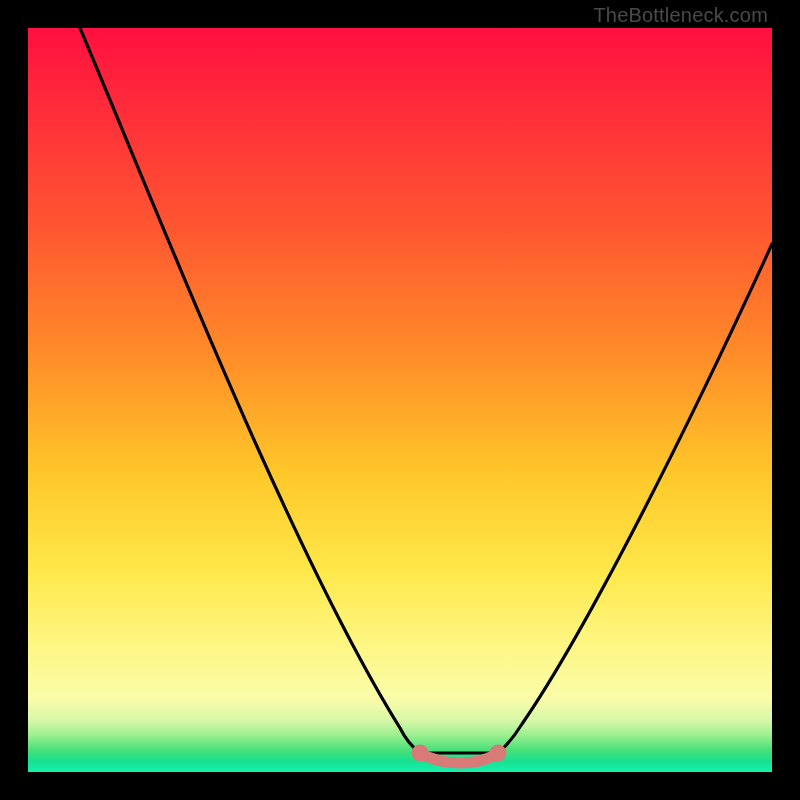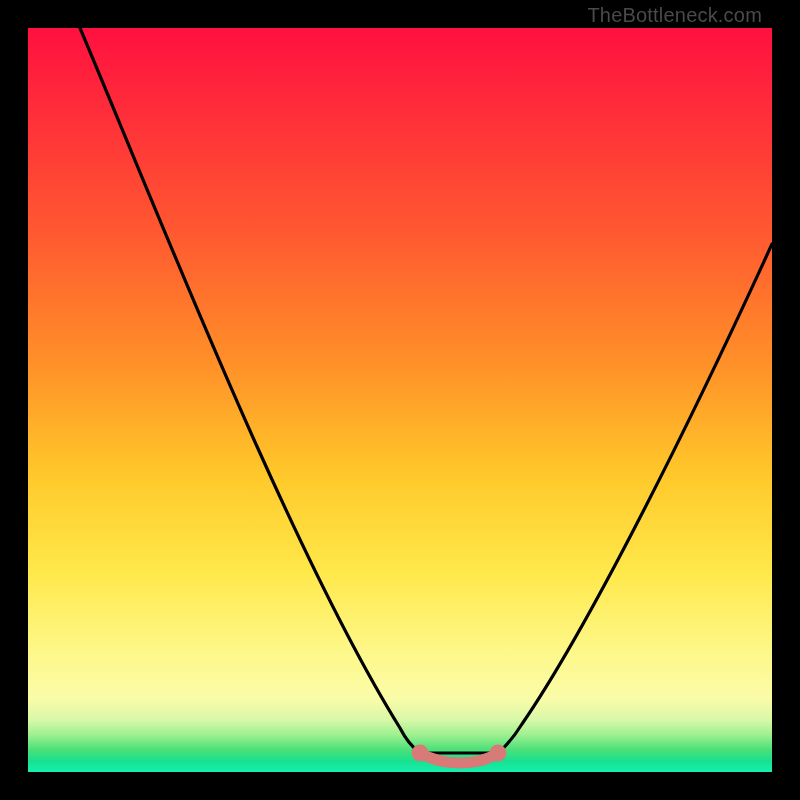--- a/index.html
+++ b/index.html
@@ -44,21 +44,21 @@
   .plot-svg {
     position: absolute;
     left: 0;
     top: 0;
     width: 744px;
     height: 744px;
   }
   .watermark {
     position: absolute;
     top: 4px;
-    right: 38px;
+    right: 32px;
     color: #4a4a4a;
     font-size: 20px;
     font-weight: 500;
     letter-spacing: 0.2px;
   }
 </style>
 </head>
 <body>
 
 <div class="stage">

